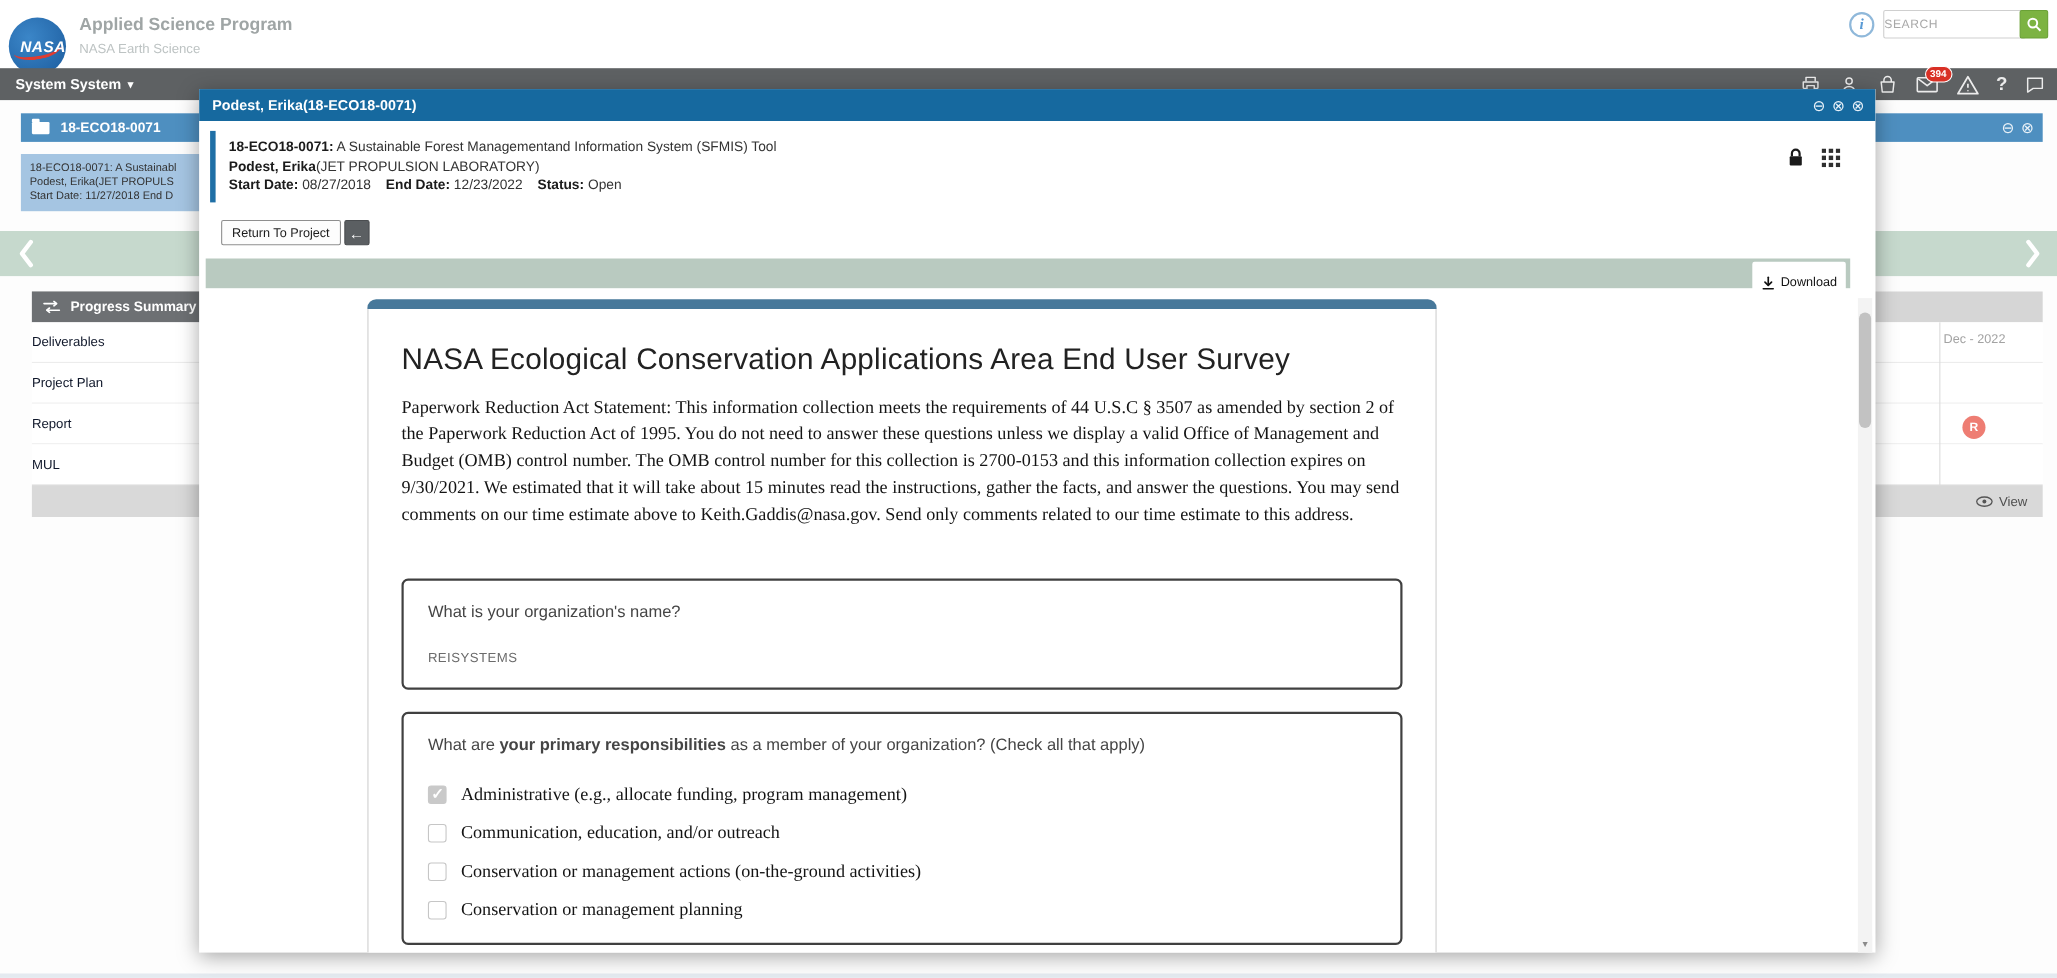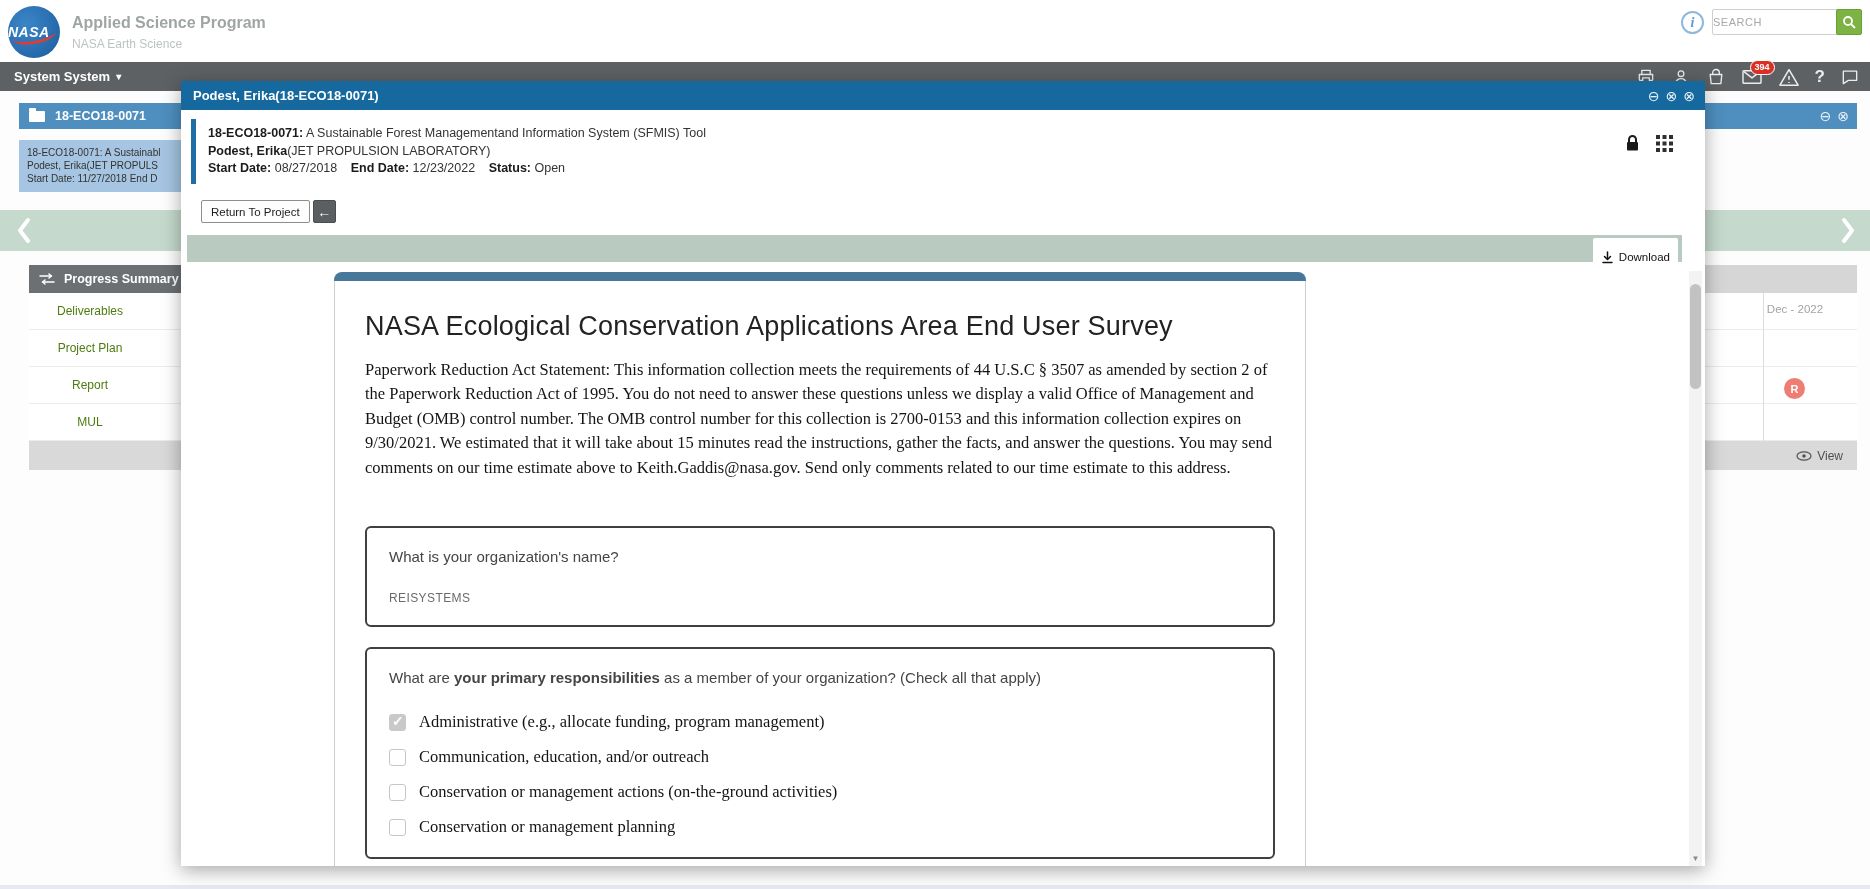--- a/index.html
+++ b/index.html
@@ -2,23 +2,23 @@
 <html><head>
 <meta charset="utf-8">
 <style>
   * { margin:0; padding:0; box-sizing:border-box; }
   body { background:#e9e9e9; }
   .screen { position:relative; width:1870px; height:889px; background:#fdfdfd;
             overflow:hidden; font-family:"Liberation Sans", sans-serif; }
 
   
   .topbar { position:absolute; left:0; top:0; width:100%; height:62px; background:#fff; }
-  .logo { position:absolute; left:8px; top:6px; width:52px; height:52px; border-radius:50%;
+  .logo { position:absolute; left:8px; top:16px; width:52px; height:52px; border-radius:50%;
           background:radial-gradient(circle at 35% 35%, #3b86c8, #1c5c9e);
-          display:flex; align-items:center; justify-content:flex-start; overflow:hidden; }
+          display:flex; align-items:center; justify-content:flex-end; overflow:hidden; }
   .logo-text { color:#fff; font-weight:bold; font-style:italic; font-size:14px; letter-spacing:.5px; z-index:2; }
   .logo-swoosh { position:absolute; left:4px; top:20px; width:44px; height:18px;
                  border-bottom:3px solid #e03c31; border-radius:50%; transform:rotate(-10deg); }
   .app-title { position:absolute; left:72px; top:14px; font-size:16px; font-weight:bold; color:#9fa5a5; }
   .app-subtitle { position:absolute; left:72px; top:37px; font-size:12px; color:#bdc3c3; }
   .info-btn { position:absolute; left:1681px; top:11px; width:23px; height:23px;
               border:2px solid #8fb8da; border-radius:50%; color:#5b9bd5;
               font-family:"Liberation Serif", serif; font-style:italic; font-weight:bold; font-size:14px;
               display:flex; align-items:center; justify-content:center; background:#fff; }
   .search-input { position:absolute; left:1712px; top:9px; width:130px; height:26px;
@@ -56,21 +56,21 @@
   .chev { position:absolute; top:7px; cursor:pointer; }
   .chev.left { left:16px; }
   .chev.right { right:14px; }
 
   .progress-header { position:absolute; left:29px; top:265px; width:1828px; height:28px; background:#d6d6d6; }
   .progress-title-block { position:absolute; left:0; top:0; width:400px; height:28px; background:#6d7073;
                           color:#fff; display:flex; align-items:center; gap:9px; padding-left:10px;
                           font-size:12.5px; font-weight:bold; }
   .prow { position:absolute; left:29px; width:1828px; height:37px; background:#fff; border-bottom:1px solid #ececec; }
   .prow .lbl { position:absolute; left:0; top:50%; transform:translateY(-50%); width:122px;
-               text-align:center; color:#4d7c0f; font-size:12px; }
+               text-align:left; color:#0f172a; font-size:12px; }
   .col-line { position:absolute; left:1763px; top:293px; width:1px; height:148px; background:#dcdcdc; }
   .col-header { position:absolute; left:1725px; top:303px; width:140px; text-align:center; color:#a3a3a3; font-size:11.5px; }
   .r-badge { position:absolute; left:1784px; top:378px; width:21px; height:21px; border-radius:50%;
              background:#ee7d73; color:#fff; font-size:11px; font-weight:bold;
              display:flex; align-items:center; justify-content:center; cursor:pointer; }
   .progress-footer { position:absolute; left:29px; top:441px; width:1828px; height:29px; background:#d9d9d9; }
   .view { position:absolute; right:14px; top:0; height:29px; display:flex; align-items:center; gap:5px;
           color:#4f4f4f; font-size:12px; cursor:pointer; }
   .bottom-strip { position:absolute; left:0; bottom:0; width:100%; height:4px; background:#e4eaf0; }
 

